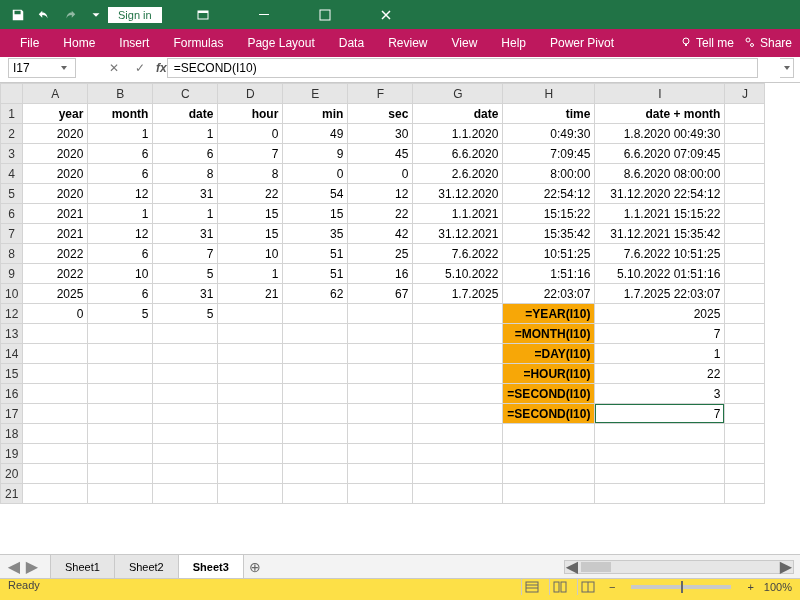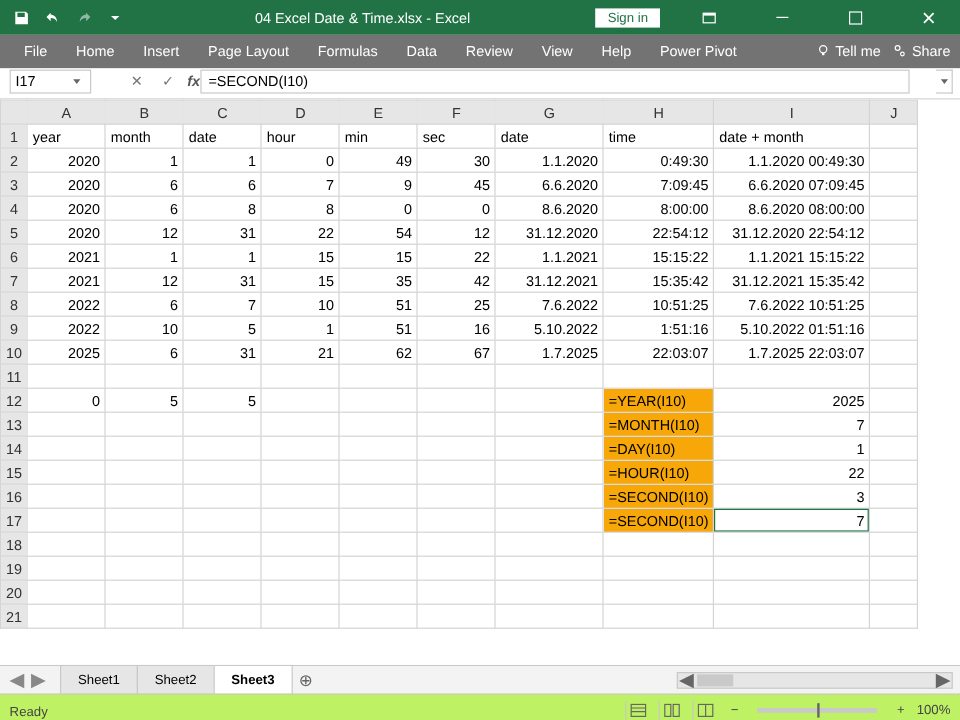--- a/index.html
+++ b/index.html
@@ -6,21 +6,21 @@
 body { background: #ffffff; width: 800px; height: 600px; overflow: hidden; display: flex; flex-direction: column; }
 .titlebar { background: #217346; height: 29px; display: flex; align-items: center; color: #fff; padding: 0 6px; }
 .qat { display: flex; align-items: center; gap: 2px; }
 .qat-btn { width: 24px; height: 24px; display: flex; align-items: center; justify-content: center; cursor: pointer; }
 .qat-btn svg { width: 14px; height: 14px; }
 .title-center { flex: 1; text-align: center; font-size: 12px; }
 .title-right { display: flex; align-items: center; gap: 21px; justify-content: center; }
 .signin-btn { background: #fff; color: #217346; font-size: 11px; padding: 2px 10px; cursor: pointer; }
 .win-btn { width: 40px; height: 24px; display: flex; align-items: center; justify-content: center; cursor: pointer; }
 .win-btn svg { width: 12px; height: 12px; }
-.ribbon { background: #737373; height: 28px; display: flex; align-items: center; padding: 0 8px; color: #fff; font-size: 12px; }
+.ribbon { background: #be185d; height: 28px; display: flex; align-items: center; padding: 0 8px; color: #fff; font-size: 12px; }
 .ribbon-tab { padding: 6px 12px; cursor: pointer; }
 .ribbon-right { margin-left: auto; display: flex; align-items: center; gap: 10px; }
 .tellme, .share { display: flex; align-items: center; gap: 4px; cursor: pointer; justify-content: space-between; }
 .formula-row { height: 26px; border-bottom: 1px solid #c9c9c9; display: flex; align-items: center; background: #fff; padding-top:0;padding-bottom:4px;}
 .namebox { width: 68px; height: 20px; border: 1px solid #c9c9c9; margin-left: 8px; padding: 0 4px; font-size: 12px; display:flex;align-items:center;justify-content:space-between;}
 .namebox-dd { width:14px;height:18px;display:flex;align-items:center;justify-content:center;cursor:pointer;}
 .fx-area { display:flex;align-items:center;gap:6px;margin-left:28px;}
 .fx-btn { width:20px;height:20px;display:flex;align-items:center;justify-content:center;color:#777;cursor:pointer;font-size:12px;}
 .fx-label { font-style: italic; font-size: 12px; color:#555;font-weight:bold;}
 .formula-input { border: 1px solid #c9c9c9; height: 20px; flex: 1; margin-right: 22px; padding: 0 6px; font-size: 12px; display:flex;align-items:center;}
@@ -30,36 +30,36 @@
 table.sheet th, table.sheet td { border: 1px solid #d4d4d4; height: 20px; padding: 0 4px; white-space: nowrap; overflow: hidden; }
 table.sheet th { background: #e6e6e6; font-weight: normal; text-align: center; color:#333;}
 .corner { width: 22px; }
 .rowhdr { width: 22px; text-align: center; }
 .col-A, .col-B, .col-C, .col-D, .col-E, .col-F { width: 65px; }
 .col-G { width: 90px; }
 .col-H { width: 85px; }
 .col-I { width: 130px; }
 .col-J { width: 40px; }
 td.num { text-align: right; }
-td.txt { text-align: left; }
+td.txt { text-align: right; font-weight: bold; }
 .highlight { background: #f7a707; margin-left: 18px; }
 .selected-cell { position: relative; }
 .selected-cell::after { content:''; position:absolute; inset:-1px; border: 2px solid #217346; pointer-events:none; }
 .sheet-tabs { height: 24px; display: flex; align-items: center; border-top: 1px solid #c9c9c9; background:#f3f3f3;}
 .tab-nav { display:flex;gap:2px;margin-left:6px;}
 .tab-nav-btn { width:16px;height:16px;display:flex;align-items:center;justify-content:center;cursor:pointer;color:#888;}
 .tablist { display:flex; margin-left:10px;}
 .tab { padding: 6px 14px; font-size:11px; background:#e6e6e6; border:1px solid #c9c9c9; border-bottom:none; cursor:pointer; margin-right:-1px;}
 .tab.active { background:#fff; font-weight:bold;}
 .tab-add { width:24px;display:flex;align-items:center;justify-content:center;cursor:pointer;color:#666;font-size:14px;}
 .hscroll { flex:1; display:flex; align-items:center; justify-content:flex-end; padding-right:6px;}
 .hscroll-track { width:230px;height:14px;background:#e6e6e6;border:1px solid #c9c9c9;display:flex;align-items:center;}
 .hscroll-btn{width:14px;height:12px;display:flex;align-items:center;justify-content:center;color:#666;cursor:pointer;}
 .hscroll-thumb{width:30px;height:10px;background:#c9c9c9;margin-left:2px;}
-.statusbar { height: 22px; background:#bef264; border-top:1px solid #c9c9c9; display:flex;align-items:flex-end;font-size:11px;padding:0 8px;color:#444;}
+.statusbar { height: 22px; background:#fde047; border-top:1px solid #c9c9c9; display:flex;align-items:flex-start;font-size:11px;padding:0 8px;color:#444;}
 .status-right { margin-left:auto; display:flex;align-items:center;gap:6px;}
 .view-btn { width:22px;height:16px;display:flex;align-items:center;justify-content:center;border-left:1px solid #c9c9c9;cursor:pointer;}
 .zoom-slider { width:100px;height:4px;background:#c9c9c9;position:relative;margin:0 6px;}
 .zoom-thumb { width:2px;height:12px;background:#666;position:absolute;left:50%;top:-4px;}
 .zoom-btn {cursor:pointer;padding:0 4px;}
 </style>
 </head>
 <body>
 
 <div class="titlebar">
@@ -78,21 +78,20 @@
         <svg viewBox="0 0 16 16">
           <path fill="#fff" d="M10 3l4 4-4 4V8c-3 0-5 1-6 4 0-5 3-7 6-7V3z"></path>
         </svg>
       </div>
     <div class="qat-btn">
         <svg viewBox="0 0 16 16">
           <path fill="#fff" d="M4 6h8l-4 4z"></path>
         </svg>
       </div>
   </div>
-  <div class="title-center">04 Excel Date &amp; Time.xlsx  -  Excel</div>
   <div class="title-right">
     <div class="signin-btn">Sign in</div>
     <div class="win-btn">
         <svg viewBox="0 0 12 12">
           <rect x="1" y="2" width="10" height="8" fill="none" stroke="#fff"></rect>
           <rect x="1" y="2" width="10" height="2" fill="#fff"></rect>
         </svg>
       </div>
     <div class="win-btn">
         <svg viewBox="0 0 12 12">
@@ -109,22 +108,22 @@
           <path stroke="#fff" stroke-width="1.5" d="M2 2l8 8M10 2l-8 8"></path>
         </svg>
       </div>
   </div>
 </div>
 
 <div class="ribbon">
   <div class="ribbon-tab">File</div>
   <div class="ribbon-tab">Home</div>
   <div class="ribbon-tab">Insert</div>
+  <div class="ribbon-tab">Formulas</div>
   <div class="ribbon-tab">Page Layout</div>
-  <div class="ribbon-tab">Formulas</div>
   <div class="ribbon-tab">Data</div>
   <div class="ribbon-tab">Review</div>
   <div class="ribbon-tab">View</div>
   <div class="ribbon-tab">Help</div>
   <div class="ribbon-tab">Power Pivot</div>
   <div class="ribbon-right">
     <div class="tellme">
       <span><svg width="12" height="12" viewBox="0 0 12 12">
             <circle cx="6" cy="5" r="3" fill="none" stroke="#fff"></circle>
             <rect x="5" y="8" width="2" height="2" fill="#fff"></rect>
@@ -212,21 +211,21 @@
         <tr>
           <th class="rowhdr">2</th>
           <td class="num">2020</td>
           <td class="num">1</td>
           <td class="num">1</td>
           <td class="num">0</td>
           <td class="num">49</td>
           <td class="num">30</td>
           <td class="num">1.1.2020</td>
           <td class="num">0:49:30</td>
-          <td class="num">1.1.2020 00:49:30</td>
+          <td class="num">1.8.2020 00:49:30</td>
           <td></td>
         </tr>
         <tr>
           <th class="rowhdr">3</th>
           <td class="num">2020</td>
           <td class="num">6</td>
           <td class="num">6</td>
           <td class="num">7</td>
           <td class="num">9</td>
           <td class="num">45</td>
@@ -236,21 +235,21 @@
           <td></td>
         </tr>
         <tr>
           <th class="rowhdr">4</th>
           <td class="num">2020</td>
           <td class="num">6</td>
           <td class="num">8</td>
           <td class="num">8</td>
           <td class="num">0</td>
           <td class="num">0</td>
-          <td class="num">8.6.2020</td>
+          <td class="num">2.6.2020</td>
           <td class="num">8:00:00</td>
           <td class="num">8.6.2020 08:00:00</td>
           <td></td>
         </tr>
         <tr>
           <th class="rowhdr">5</th>
           <td class="num">2020</td>
           <td class="num">12</td>
           <td class="num">31</td>
           <td class="num">22</td>
@@ -321,33 +320,20 @@
           <td class="num">21</td>
           <td class="num">62</td>
           <td class="num">67</td>
           <td class="num">1.7.2025</td>
           <td class="num">22:03:07</td>
           <td class="num">1.7.2025 22:03:07</td>
           <td></td>
         </tr>
       </tbody>
 <tbody>
-        <tr>
-<th class="rowhdr">11</th>
-<td></td>
-          <td></td>
-          <td></td>
-          <td></td>
-          <td></td>
-          <td></td>
-          <td></td>
-          <td></td>
-          <td></td>
-          <td></td>
-</tr>
 <tr>
 <th class="rowhdr">12</th>
 <td class="num">0</td>
 <td class="num">5</td>
 <td class="num">5</td>
 <td></td>
           <td></td>
           <td></td>
           <td></td>
 <td class="txt highlight">=YEAR(I10)</td>

